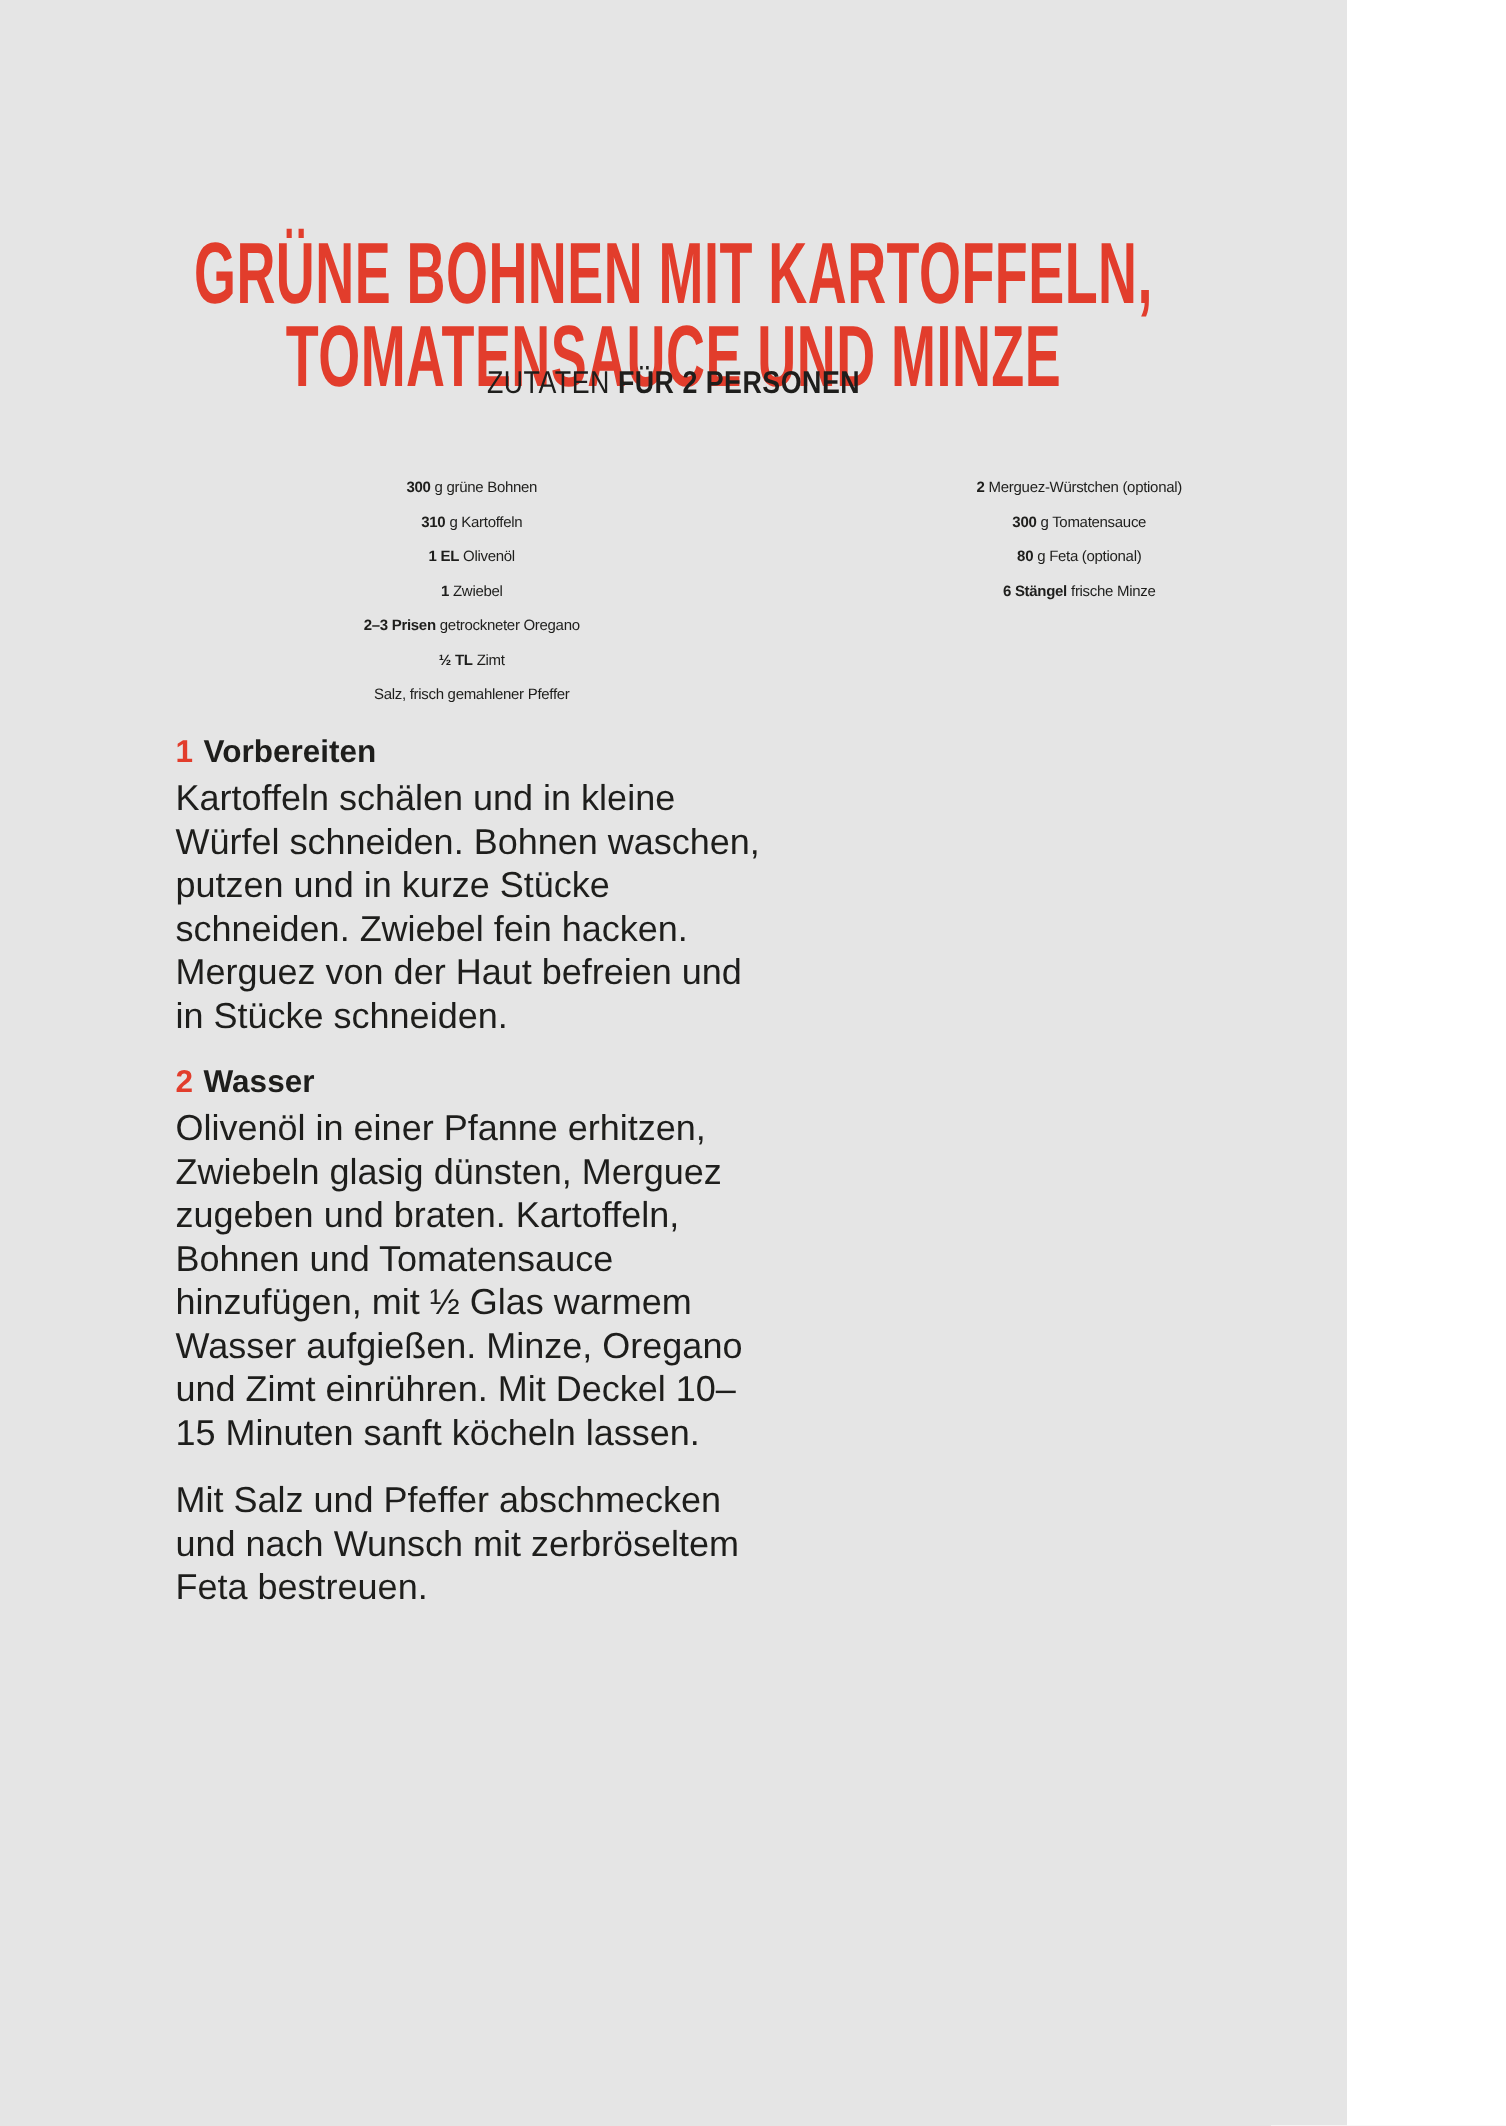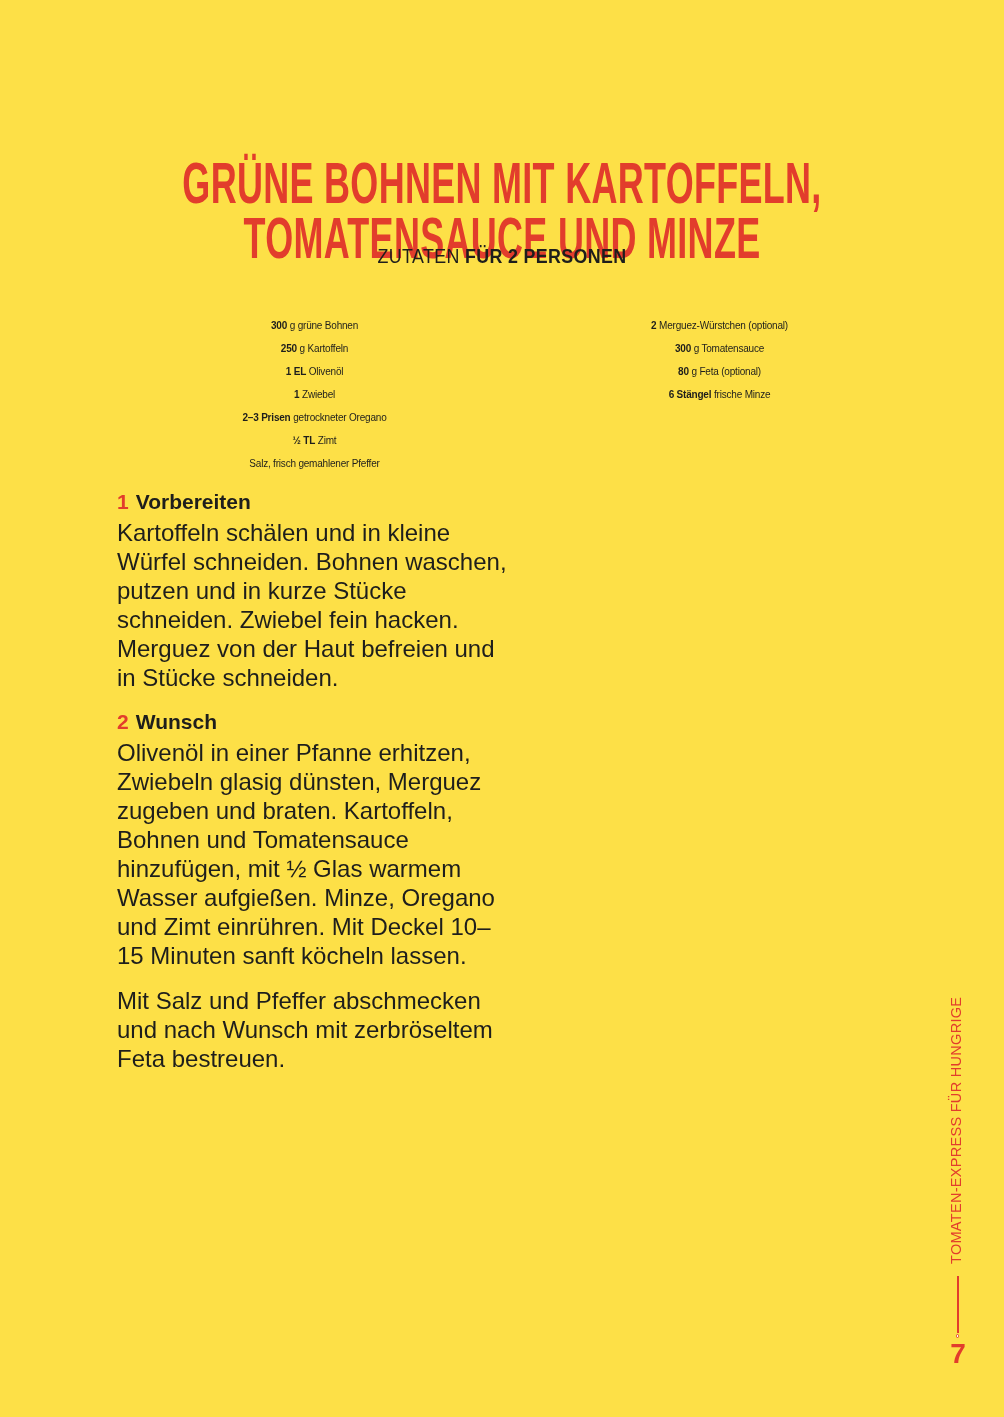--- a/index.html
+++ b/index.html
@@ -1,20 +1,20 @@
 <!DOCTYPE html>
 <html style="--accent: #e23d2c; --ink: #1e1e1c;"><head>
 <meta charset="utf-8">
 <style>
   html, body { margin: 0; padding: 0; background: #ffffff; }
   .page {
     position: relative;
-    width: 1004px;
+    width: 898px;
     height: 1417px;
-    background: #fde047;
+    background: #e5e5e5;
     overflow: hidden;
     font-family: "Liberation Sans", sans-serif;
     color: var(--ink, #1e1e1c);
   }
   :root { --accent: #e23d2c; --ink: #1e1e1c; }
 
   
   .title-line {
     position: absolute;
     left: 50%;
@@ -140,21 +140,21 @@
   <h1 class="title-line l1">GRÜNE BOHNEN MIT KARTOFFELN,</h1>
   <h1 class="title-line l2">TOMATENSAUCE UND MINZE</h1>
 
   <div class="subtitle">
     <span class="light">ZUTATEN </span><span class="bold">FÜR 2 PERSONEN</span>
   </div>
 
   <div class="ingredients">
     <div class="ing-col">
       <div class="ing-line"><b>300</b><span>g grüne Bohnen</span></div>
-      <div class="ing-line"><b>250</b><span>g Kartoffeln</span></div>
+      <div class="ing-line"><b>310</b><span>g Kartoffeln</span></div>
       <div class="ing-line"><b>1 EL</b><span>Olivenöl</span></div>
       <div class="ing-line"><b>1</b><span>Zwiebel</span></div>
     </div>
     <div class="ing-col">
       <div class="ing-line"><b>2</b><span>Merguez-Würstchen (optional)</span></div>
       <div class="ing-line"><b>300</b><span>g Tomatensauce</span></div>
       <div class="ing-line"><b>80</b><span>g Feta (optional)</span></div>
       <div class="ing-line"><b>6 Stängel</b><span>frische Minze</span></div>
     </div>
     <div class="ing-col">
@@ -166,21 +166,21 @@
 
   <div class="steps">
     <div class="step">
       <div class="step-heading">
         <span class="step-num">1</span><span>Vorbereiten</span>
       </div>
       <div class="step-body">Kartoffeln schälen und in kleine Würfel schneiden. Bohnen waschen, putzen und in kurze Stücke schneiden. Zwiebel fein hacken. Merguez von der Haut befreien und in Stücke schneiden.</div>
     </div>
     <div class="step">
       <div class="step-heading">
-        <span class="step-num">2</span><span>Wunsch</span>
+        <span class="step-num">2</span><span>Wasser</span>
       </div>
       <div class="step-body">Olivenöl in einer Pfanne erhitzen, Zwiebeln glasig dünsten, Merguez zu­geben und braten. Kartoffeln, Bohnen und Tomatensauce hinzufügen, mit ½ Glas warmem Wasser aufgießen. Minze, Oregano und Zimt einrühren. Mit Deckel 10–15 Minuten sanft köcheln lassen.</div>
     </div>
     <div class="step">
       <div class="step-body">Mit Salz und Pfeffer abschmecken und nach Wunsch mit zerbröseltem Feta be­streuen.</div>
     </div>
   </div>
 
   <div class="sidebar-label">TOMATEN-EXPRESS FÜR HUNGRIGE</div>
   <div class="sidebar-line"></div>

